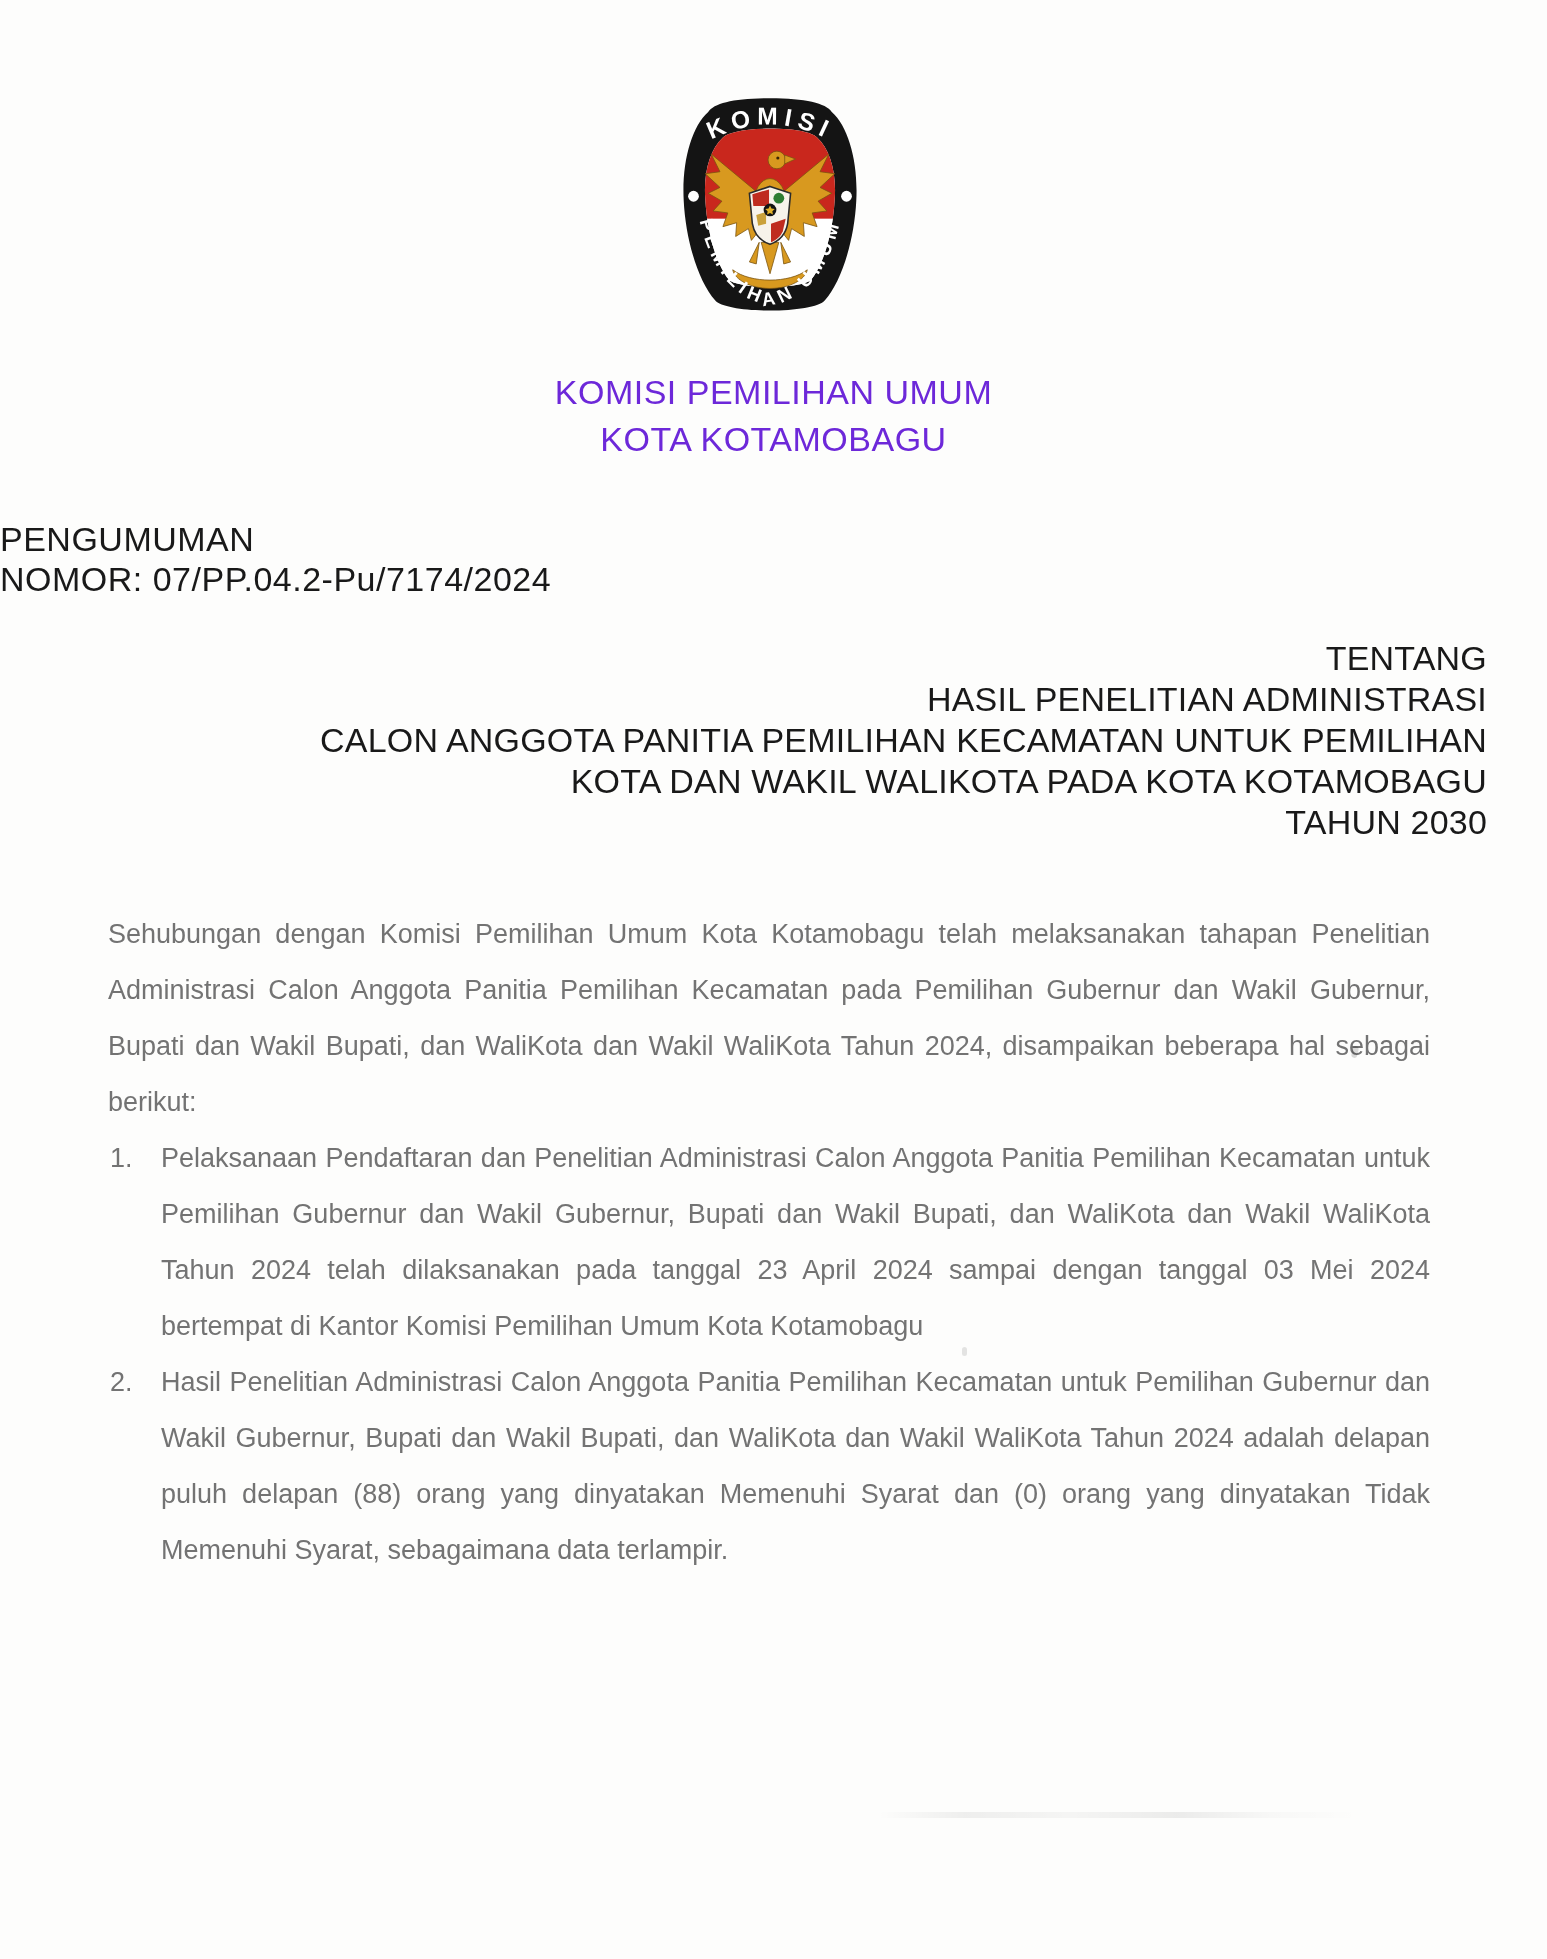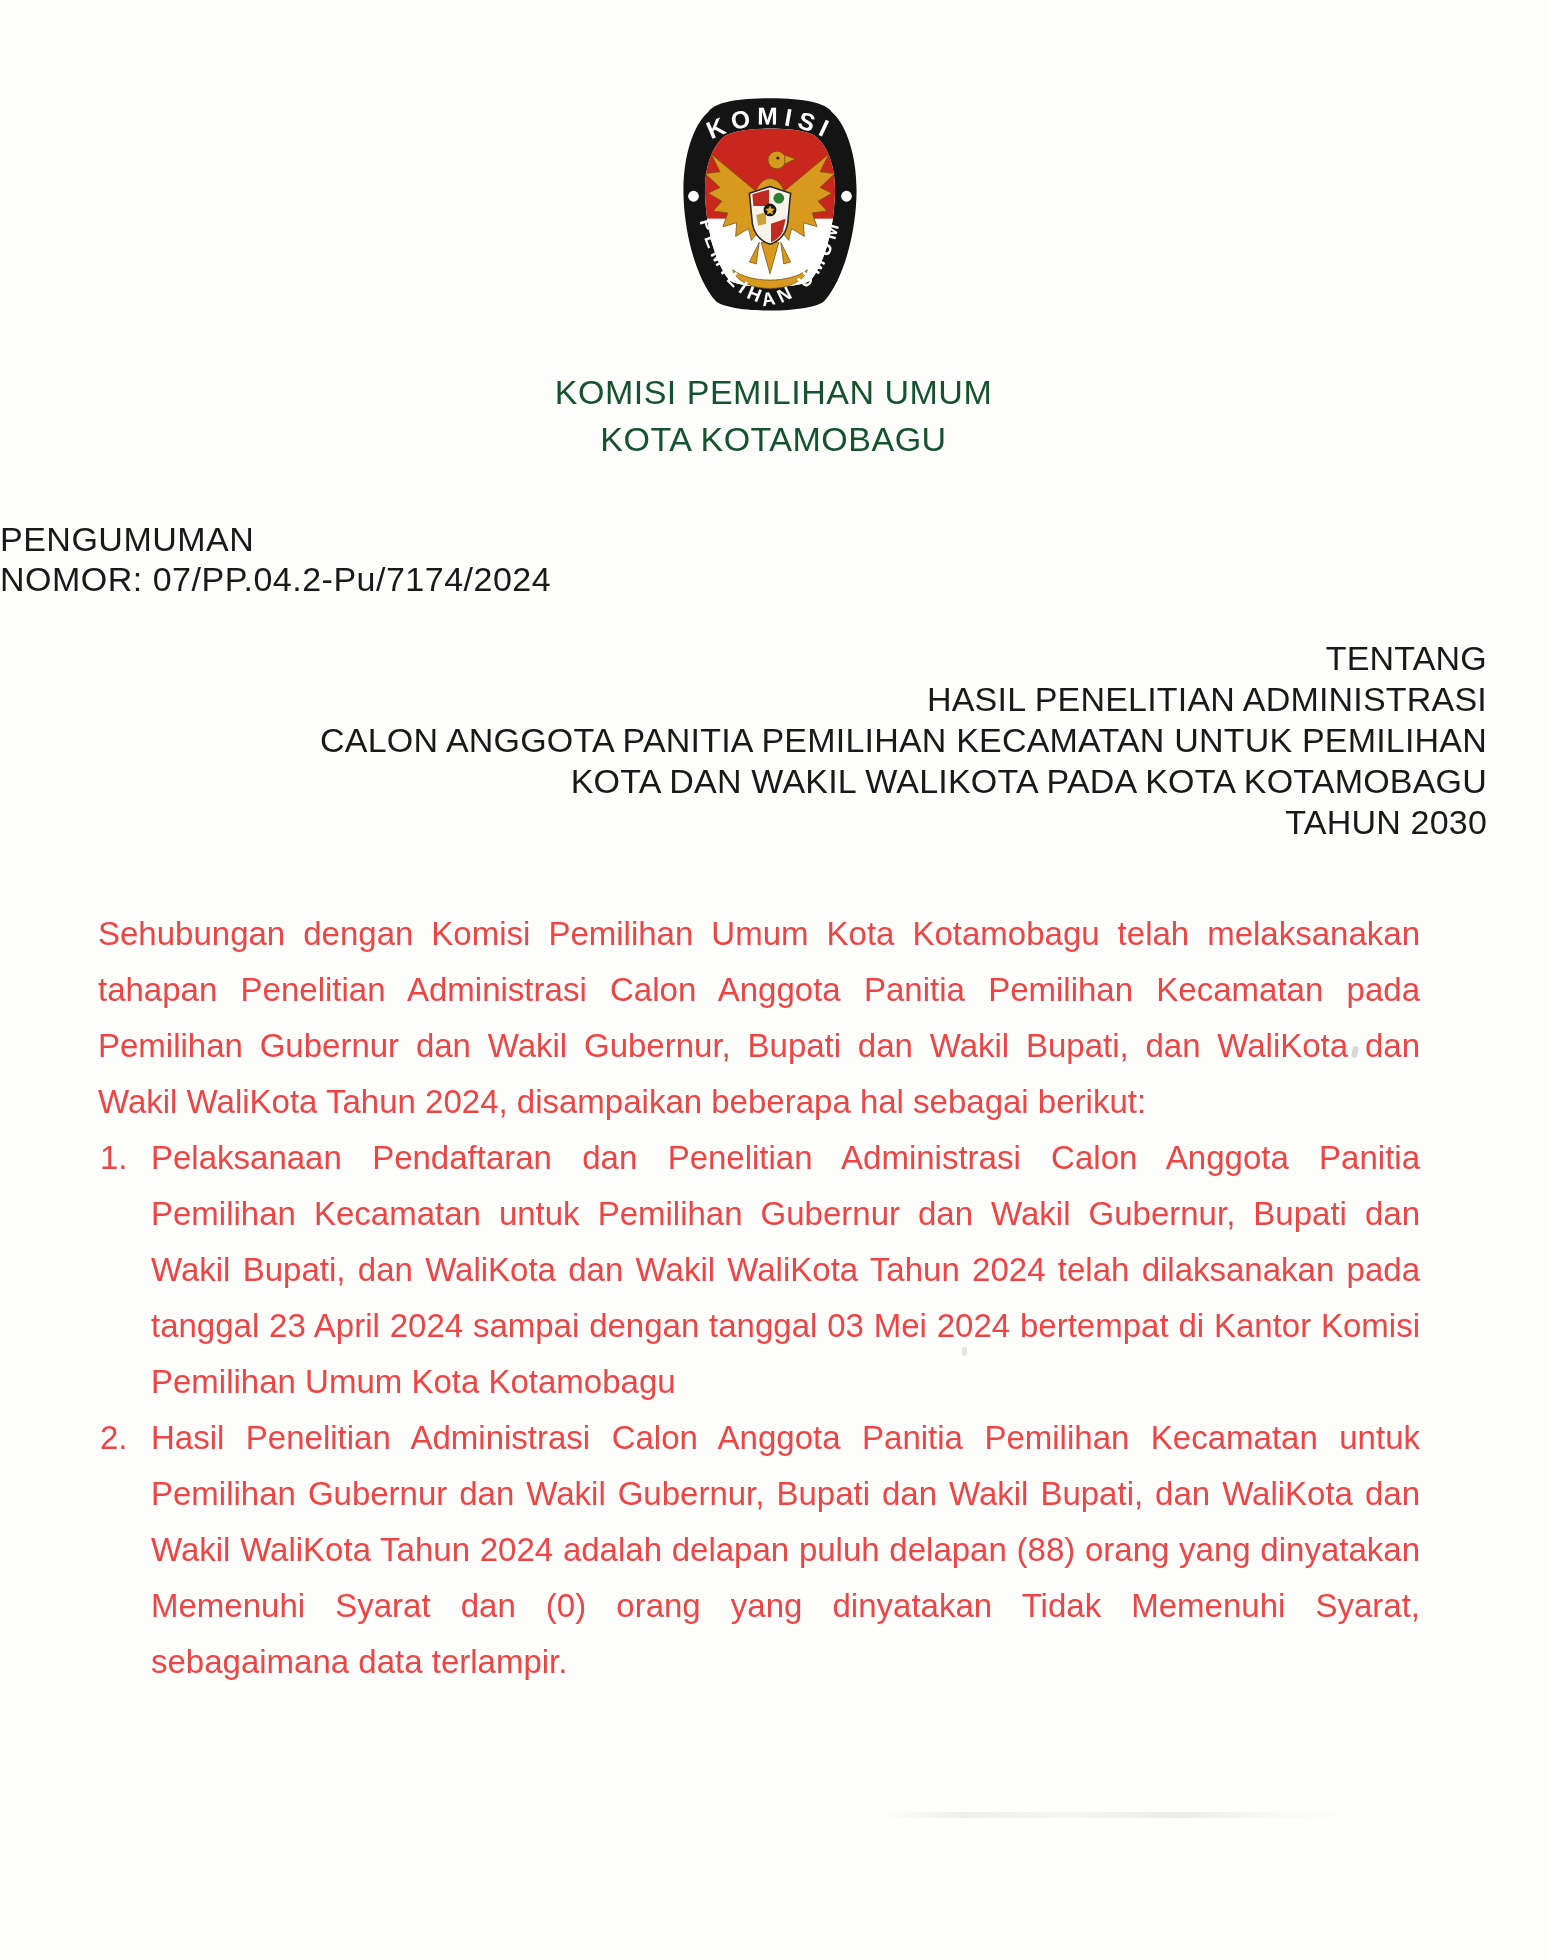--- a/index.html
+++ b/index.html
@@ -22,41 +22,41 @@
     font-weight:bold;font-size:25px;letter-spacing:6px;fill:#ffffff;
   }
   .logo-arc-bottom{
     font-family:"Liberation Sans","DejaVu Sans",sans-serif;
     font-weight:bold;font-size:19px;letter-spacing:5px;fill:#ffffff;
   }
   .org-header{
     position:absolute;top:369px;left:0;right:0;
     text-align:center;
     font-size:34px;line-height:47px;
-    color:#14532d;
+    color:#6d28d9;
     letter-spacing:0.5px;
   }
   .title-block{
     position:absolute;top:519px;left:0;right:0;
     text-align:left;
     font-size:34px;line-height:40px;
     color:#191919;
     letter-spacing:0.5px;
   }
   .subject-block{
     position:absolute;top:638px;left:60px;right:60px;
     text-align:right;
     font-size:34px;line-height:41px;
     color:#191919;
     letter-spacing:0.2px;
   }
   .body-block{
-    position:absolute;top:906px;left:98px;width:1322px;
-    font-size:33px;line-height:56px;
-    color:#ef4444;
+    position:absolute;top:906px;left:108px;width:1322px;
+    font-size:27px;line-height:56px;
+    color:#737373;
   }
   .intro{
     margin:0;
     text-align:justify;
   }
   .list{
     margin:0;padding:0;list-style:none;
   }
   .list-item{
     position:relative;

